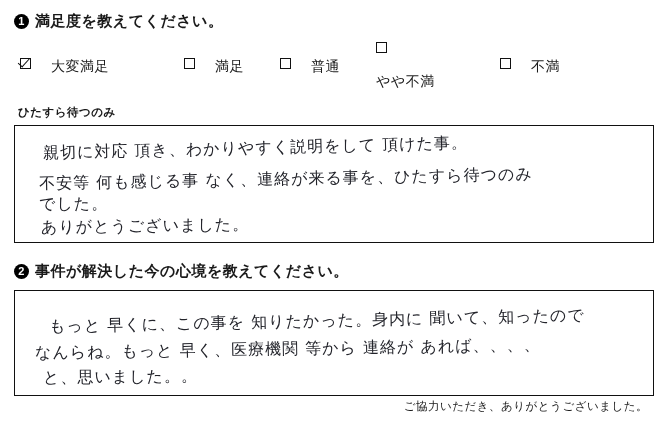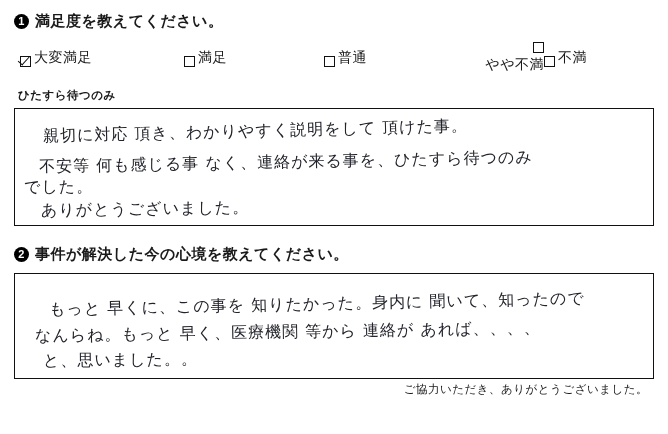--- a/index.html
+++ b/index.html
@@ -51,22 +51,22 @@
 
   
   .options {
     display: flex;
     align-items: center;
     margin: 11px 0 0 6px;
     font-size: 14px;
   }
   .opt {
     display: flex;
-    align-items: flex-end;
-    gap: 3px;
+    align-items: flex-start;
+    gap: 20px;
     white-space: nowrap;
   }
   .opt-box {
     position: relative;
     display: inline-block;
     width: 11px;
     height: 11px;
     border: 1px solid #111;
     box-sizing: border-box;
     flex: 0 0 auto;
@@ -110,21 +110,21 @@
     position: absolute;
     font-family: "DejaVu Sans", sans-serif;
     color: #23242b;
     font-size: 16px;
     white-space: nowrap;
     letter-spacing: 1px;
   }
   
   .hand.l1 { left: 28px;  top: 12px;  transform: rotate(-1.4deg); }
   .hand.l2 { left: 24px;  top: 43px;  transform: rotate(-1.1deg); }
-  .hand.l3 { left: 9px;  top: 68px;  transform: rotate(-0.4deg); }
+  .hand.l3 { left: 24px;  top: 68px;  transform: rotate(-0.4deg); }
   .hand.l4 { left: 26px;  top: 90px;  transform: rotate(-0.8deg); }
 
   .hand.m1 { left: 34px;  top: 20px;  transform: rotate(-1.2deg); }
   .hand.m2 { left: 20px;  top: 48px;  transform: rotate(-0.9deg); }
   .hand.m3 { left: 28px;  top: 76px;  transform: rotate(-0.6deg); }
 
   
   .q-row.second {
     margin-top: 19px;
   }
@@ -150,21 +150,21 @@
 
   <div class="options">
     <div class="opt" style="width:132px;">
       <span class="opt-box checked"></span>
       <span class="opt-label">大変満足</span>
     </div>
     <div class="opt" style="width:96px;margin-left:32px;">
       <span class="opt-box"></span>
       <span class="opt-label">満足</span>
     </div>
-    <div class="opt" style="width:96px;margin-left:44px;">
+    <div class="opt" style="width:96px;">
       <span class="opt-box"></span>
       <span class="opt-label">普通</span>
     </div>
     <div class="opt" style="width:124px;flex-direction:column;">
       <span class="opt-box"></span>
       <span class="opt-label">やや不満</span>
     </div>
     <div class="opt">
       <span class="opt-box"></span>
       <span class="opt-label">不満</span>

